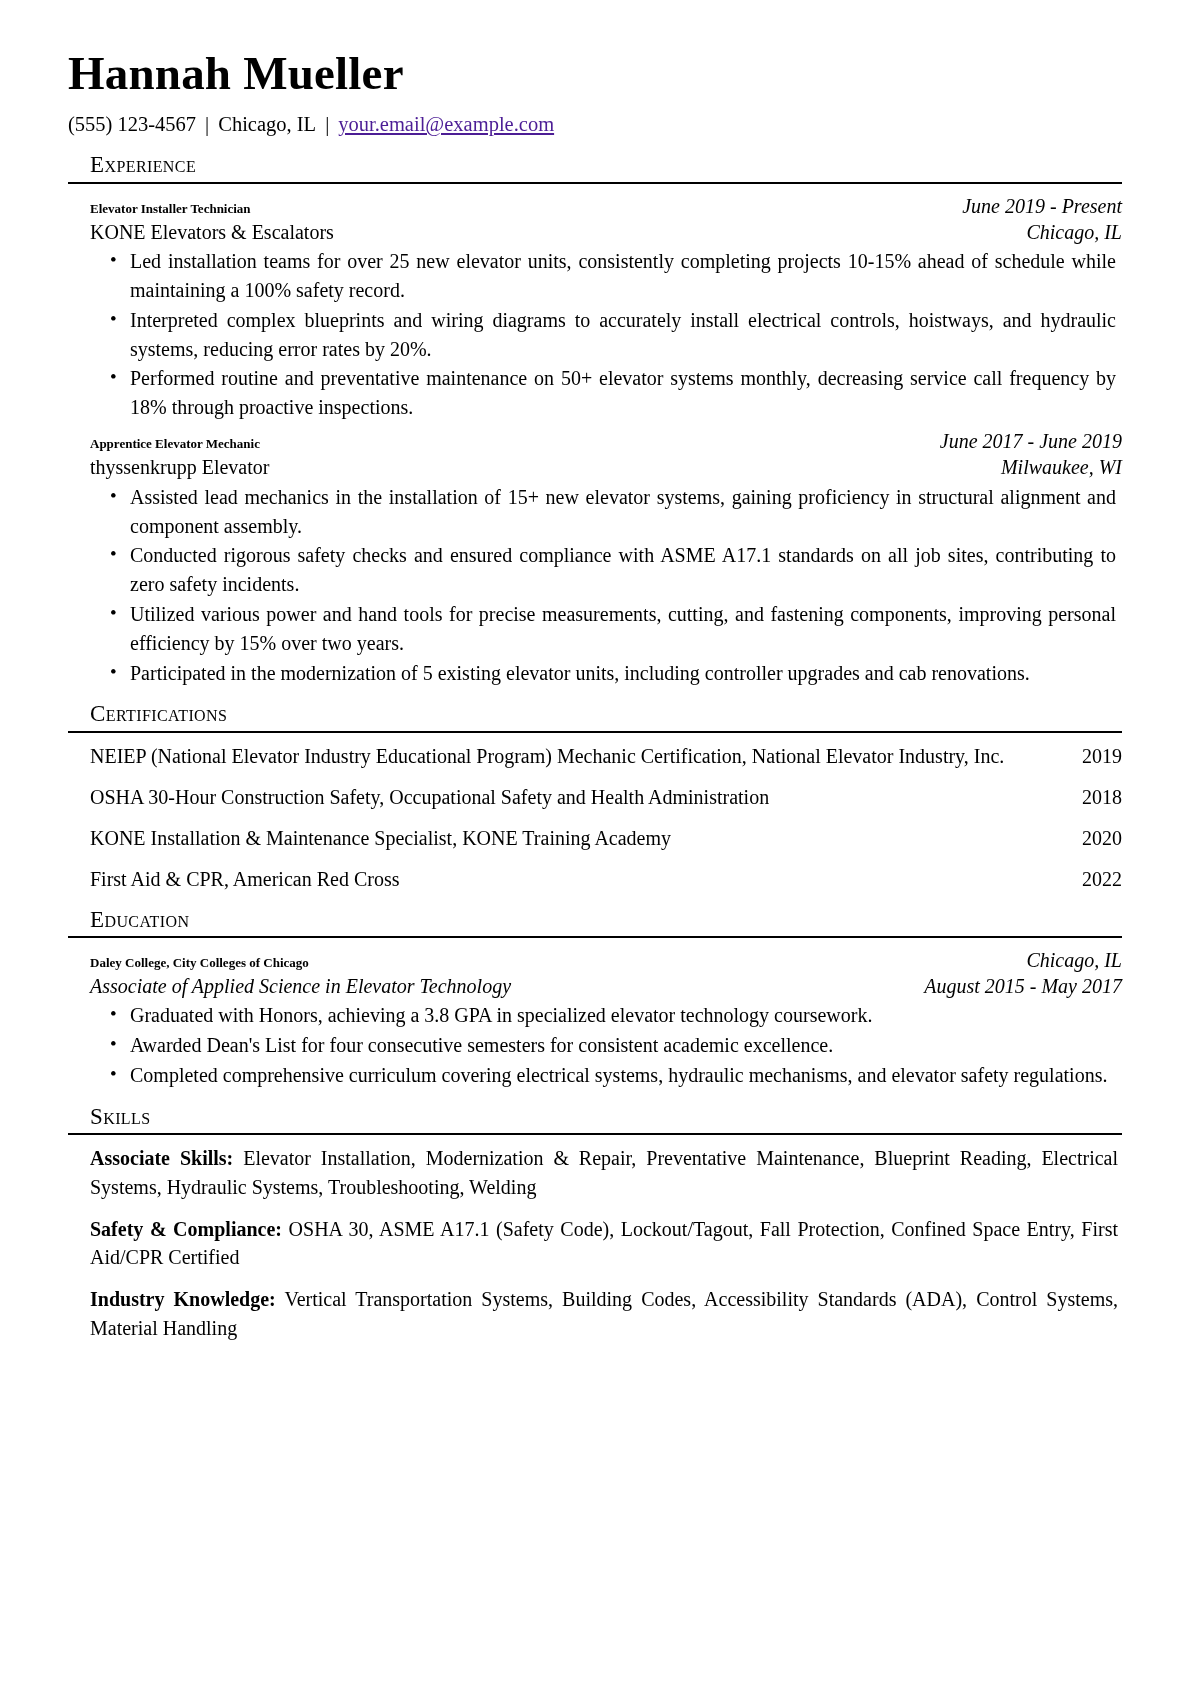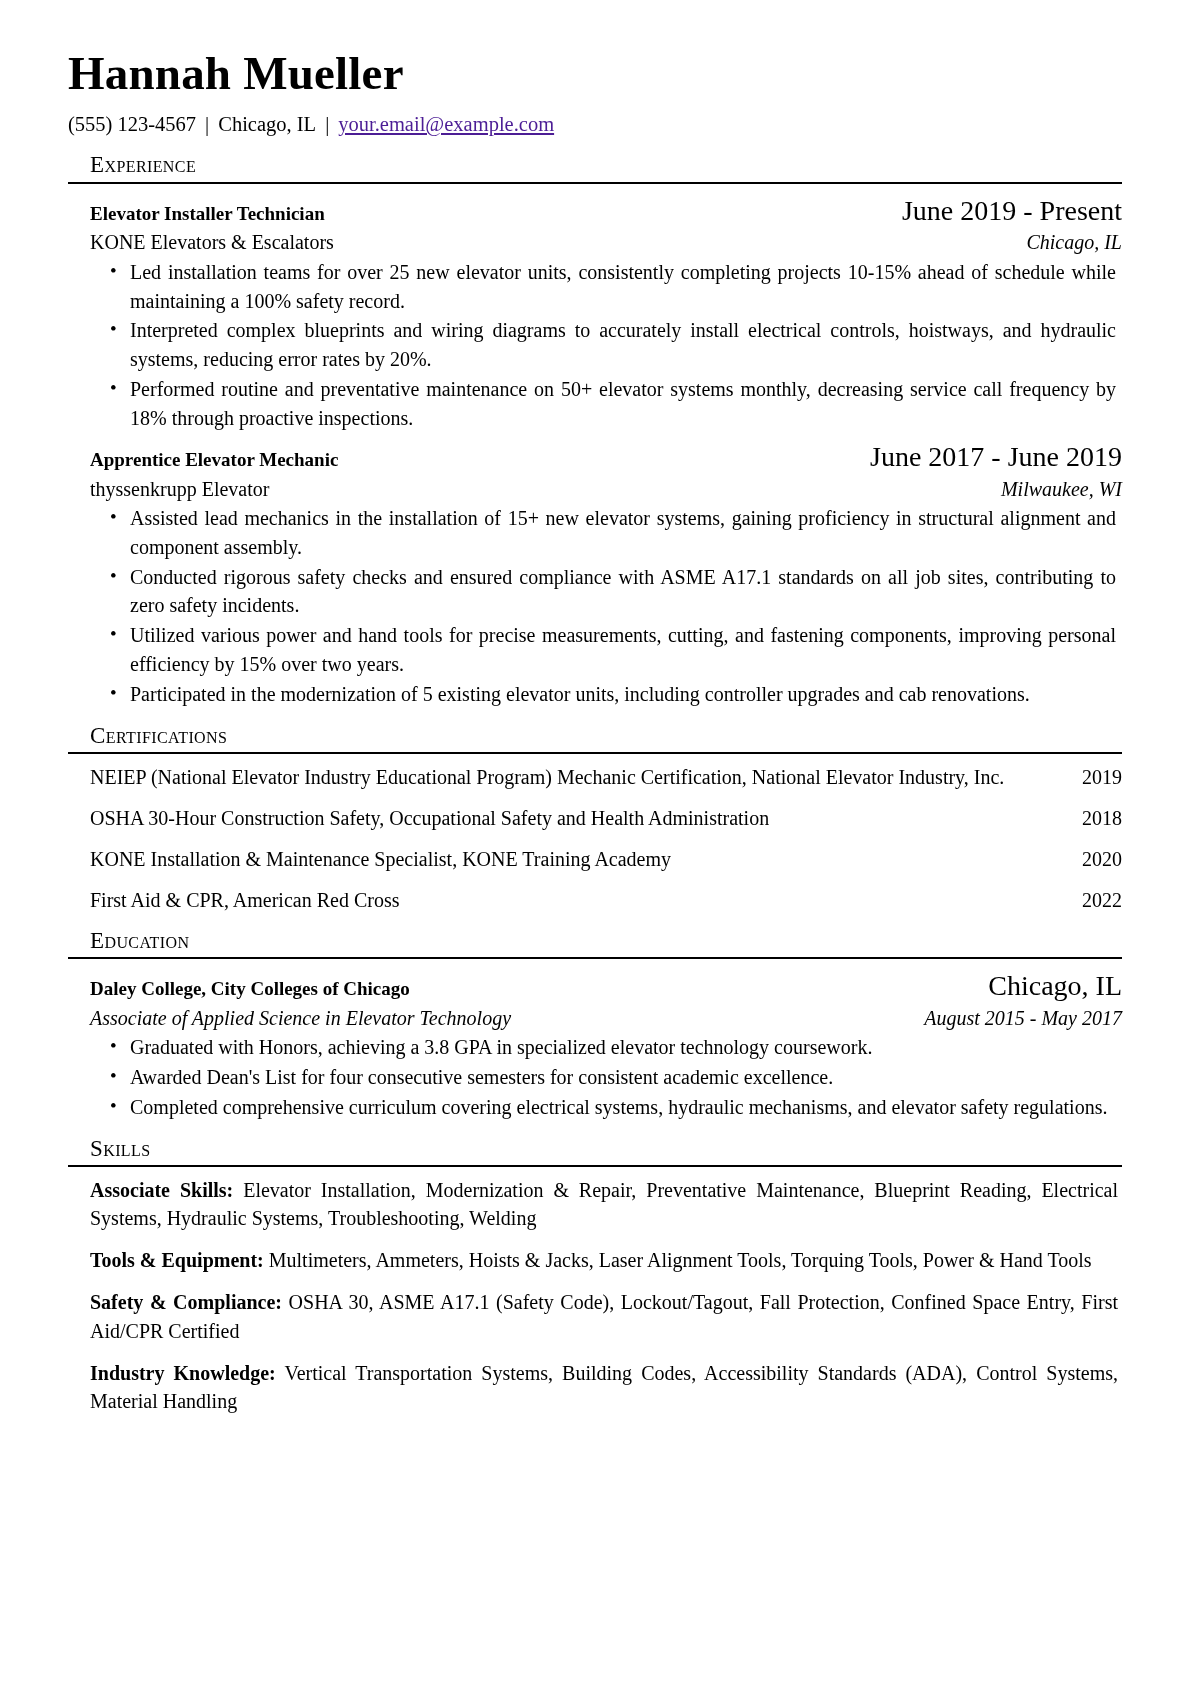--- a/index.html
+++ b/index.html
@@ -70,28 +70,29 @@
   
   .entry { margin-bottom: 6px; }
   .entry-row {
     display: flex;
     justify-content: space-between;
     align-items: baseline;
     gap: 18px;
     line-height: 1.32;
   }
   .entry-title {
-    font-size: 19px;
+    font-size: 13px;
     font-weight: 700;
     padding-left: 22px;
     font-family: Liberation Serif, serif;
   }
   .entry-date {
-    font-size: 28px;
-    white-space: nowrap;
+    font-size: 20px;
+    white-space: nowrap;
+    font-style: italic;
   }
   .entry-org {
     font-size: 20px;
     padding-left: 22px;
     text-align: right;
   }
   .entry-loc {
     font-size: 20px;
     font-style: italic;
     white-space: nowrap;
@@ -258,18 +259,17 @@
         <li>Completed comprehensive curriculum covering electrical systems, hydraulic mechanisms, and elevator safety regulations.</li>
       </ul>
     </div>
   </section>
 
   <section class="section">
     <div class="section-title">Skills</div>
     <hr class="rule">
 
     <div class="skill-row"><span class="skill-label">Associate Skills:</span><span> Elevator Installation, Modernization &amp; Repair, Preventative Maintenance, Blueprint Reading, Electrical Systems, Hydraulic Systems, Troubleshooting, Welding</span></div>
-    <div class="skill-row"><span class="skill-label">Tools &amp; Equipment:</span><span> Multimeters, Ammeters, Hoists &amp; Jacks, Laser Alignment Tools, Torquing Tools, Power &amp; Hand Tools</span></div>
     <div class="skill-row"><span class="skill-label">Safety &amp; Compliance:</span><span> OSHA 30, ASME A17.1 (Safety Code), Lockout/Tagout, Fall Protection, Confined Space Entry, First Aid/CPR Certified</span></div>
     <div class="skill-row"><span class="skill-label">Industry Knowledge:</span><span> Vertical Transportation Systems, Building Codes, Accessibility Standards (ADA), Control Systems, Material Handling</span></div>
   </section>
 
 </div>
 
 </body></html>

